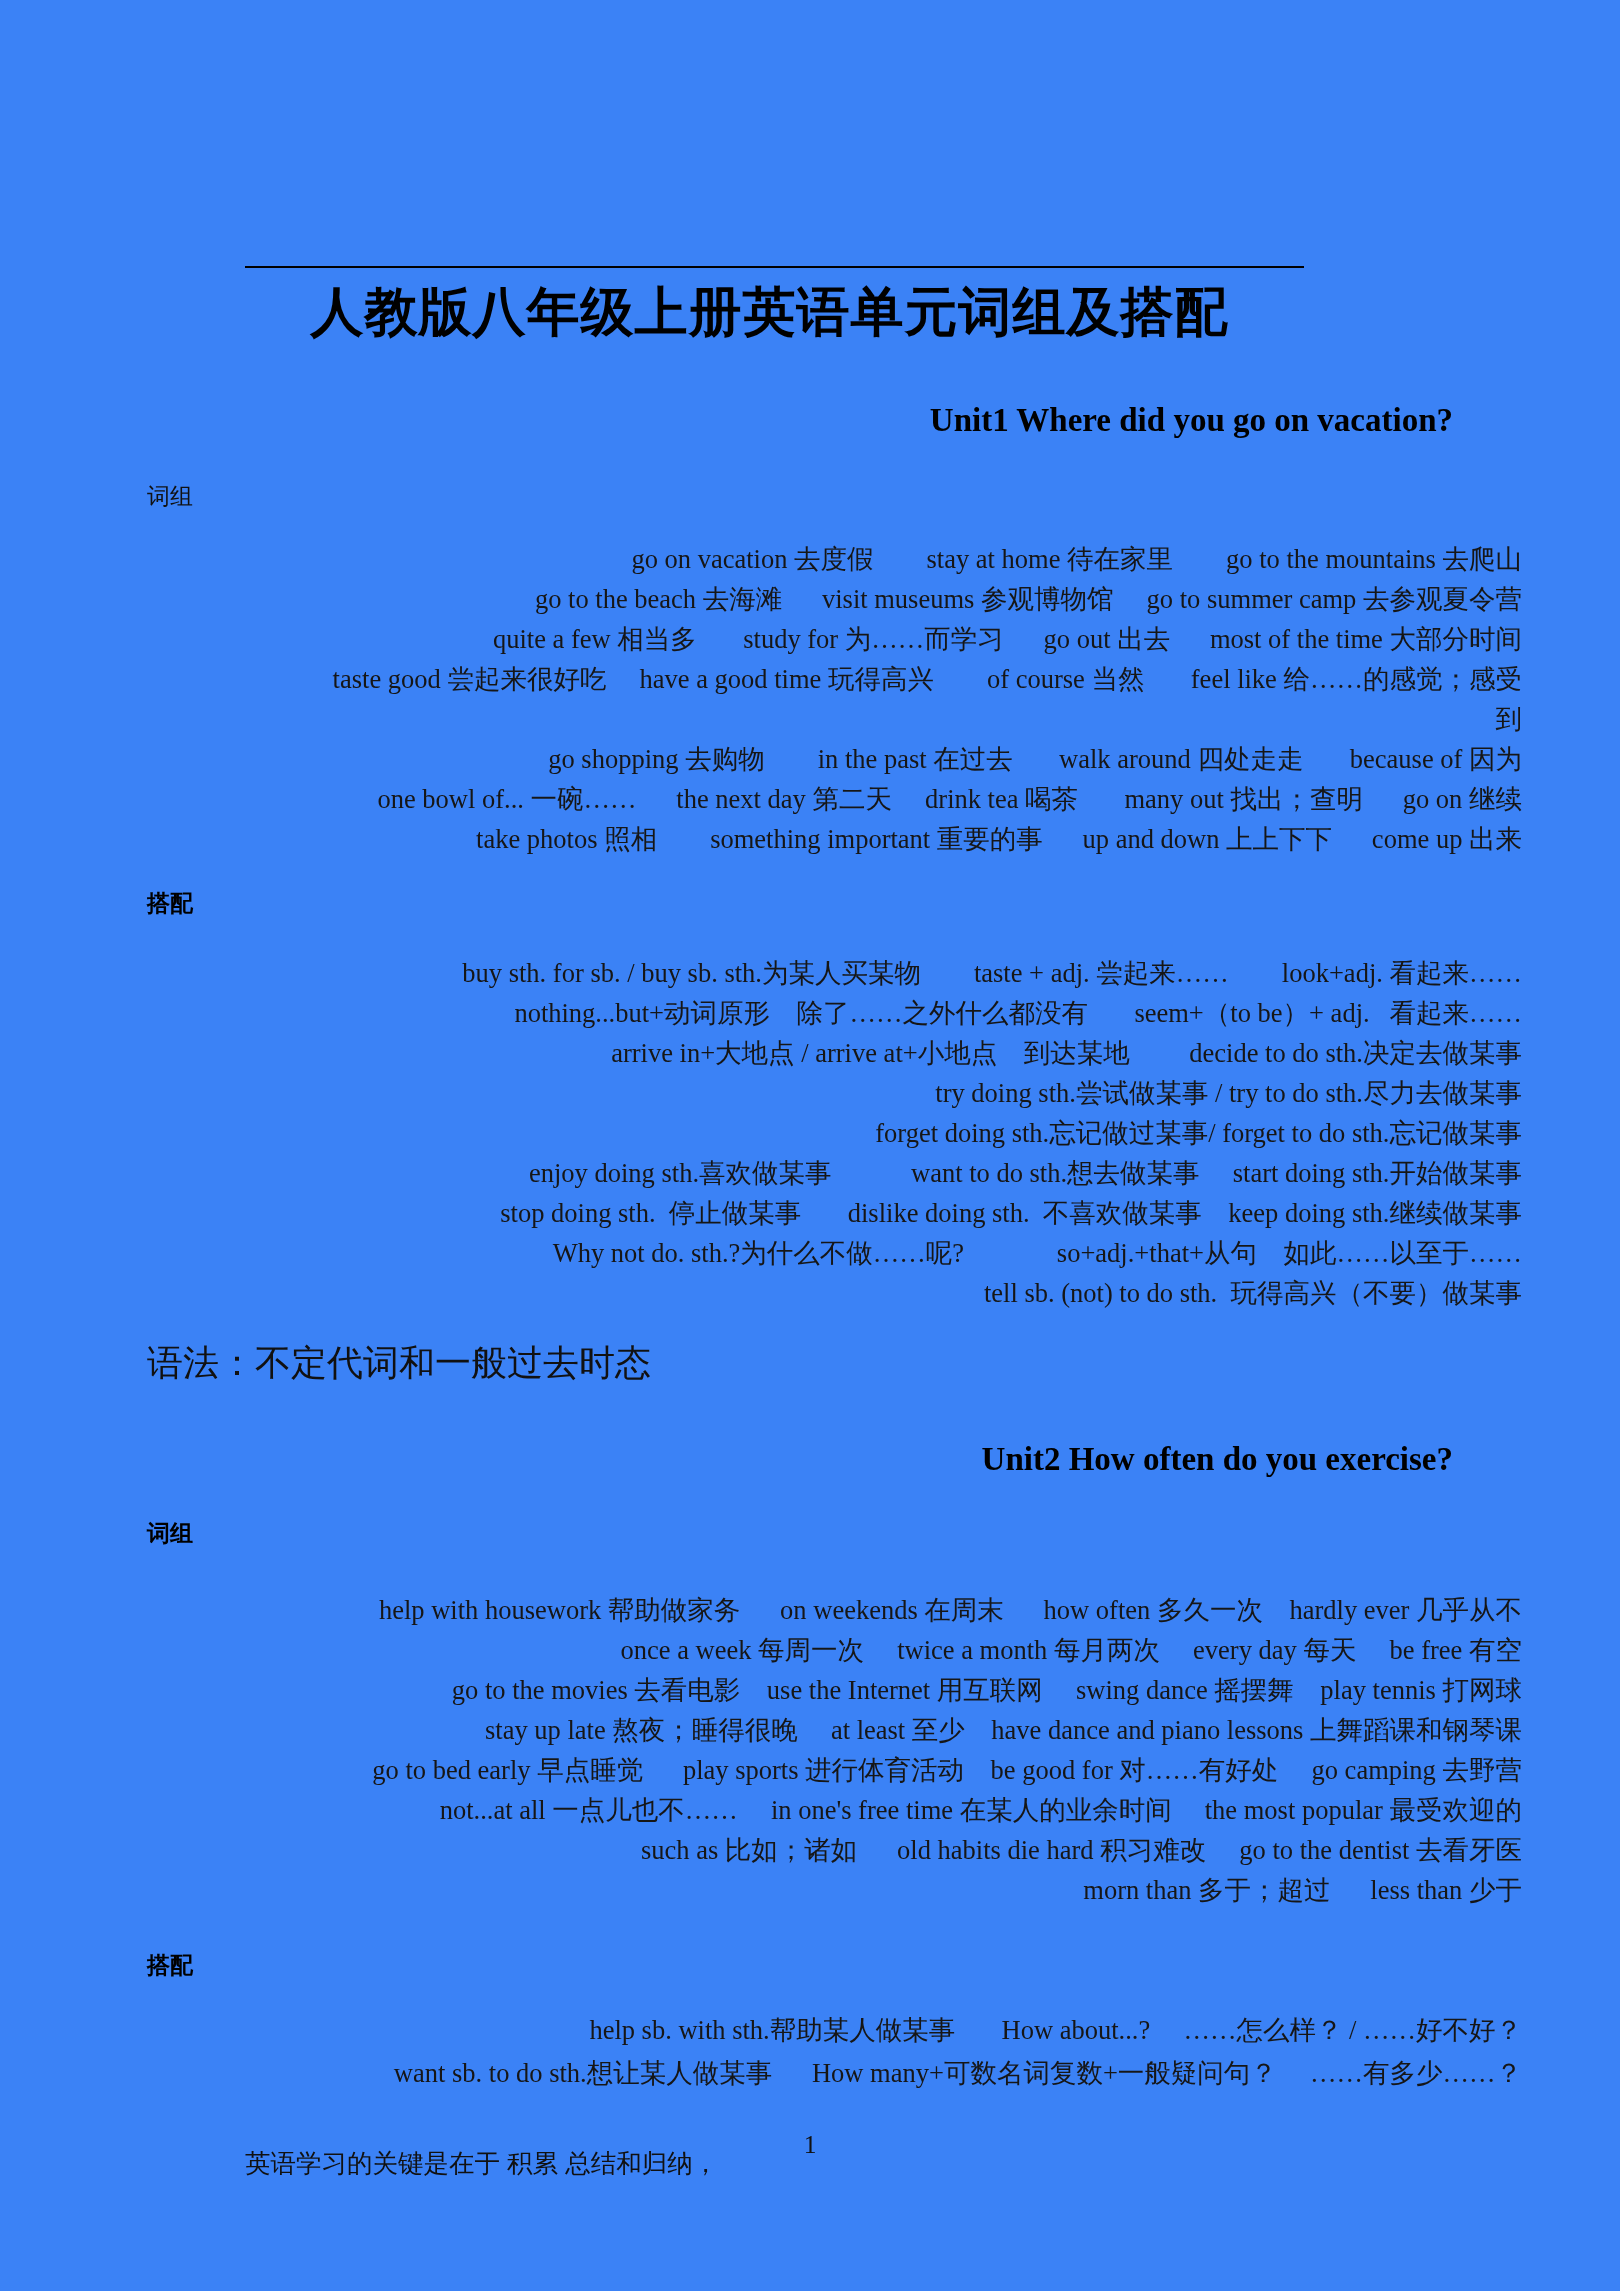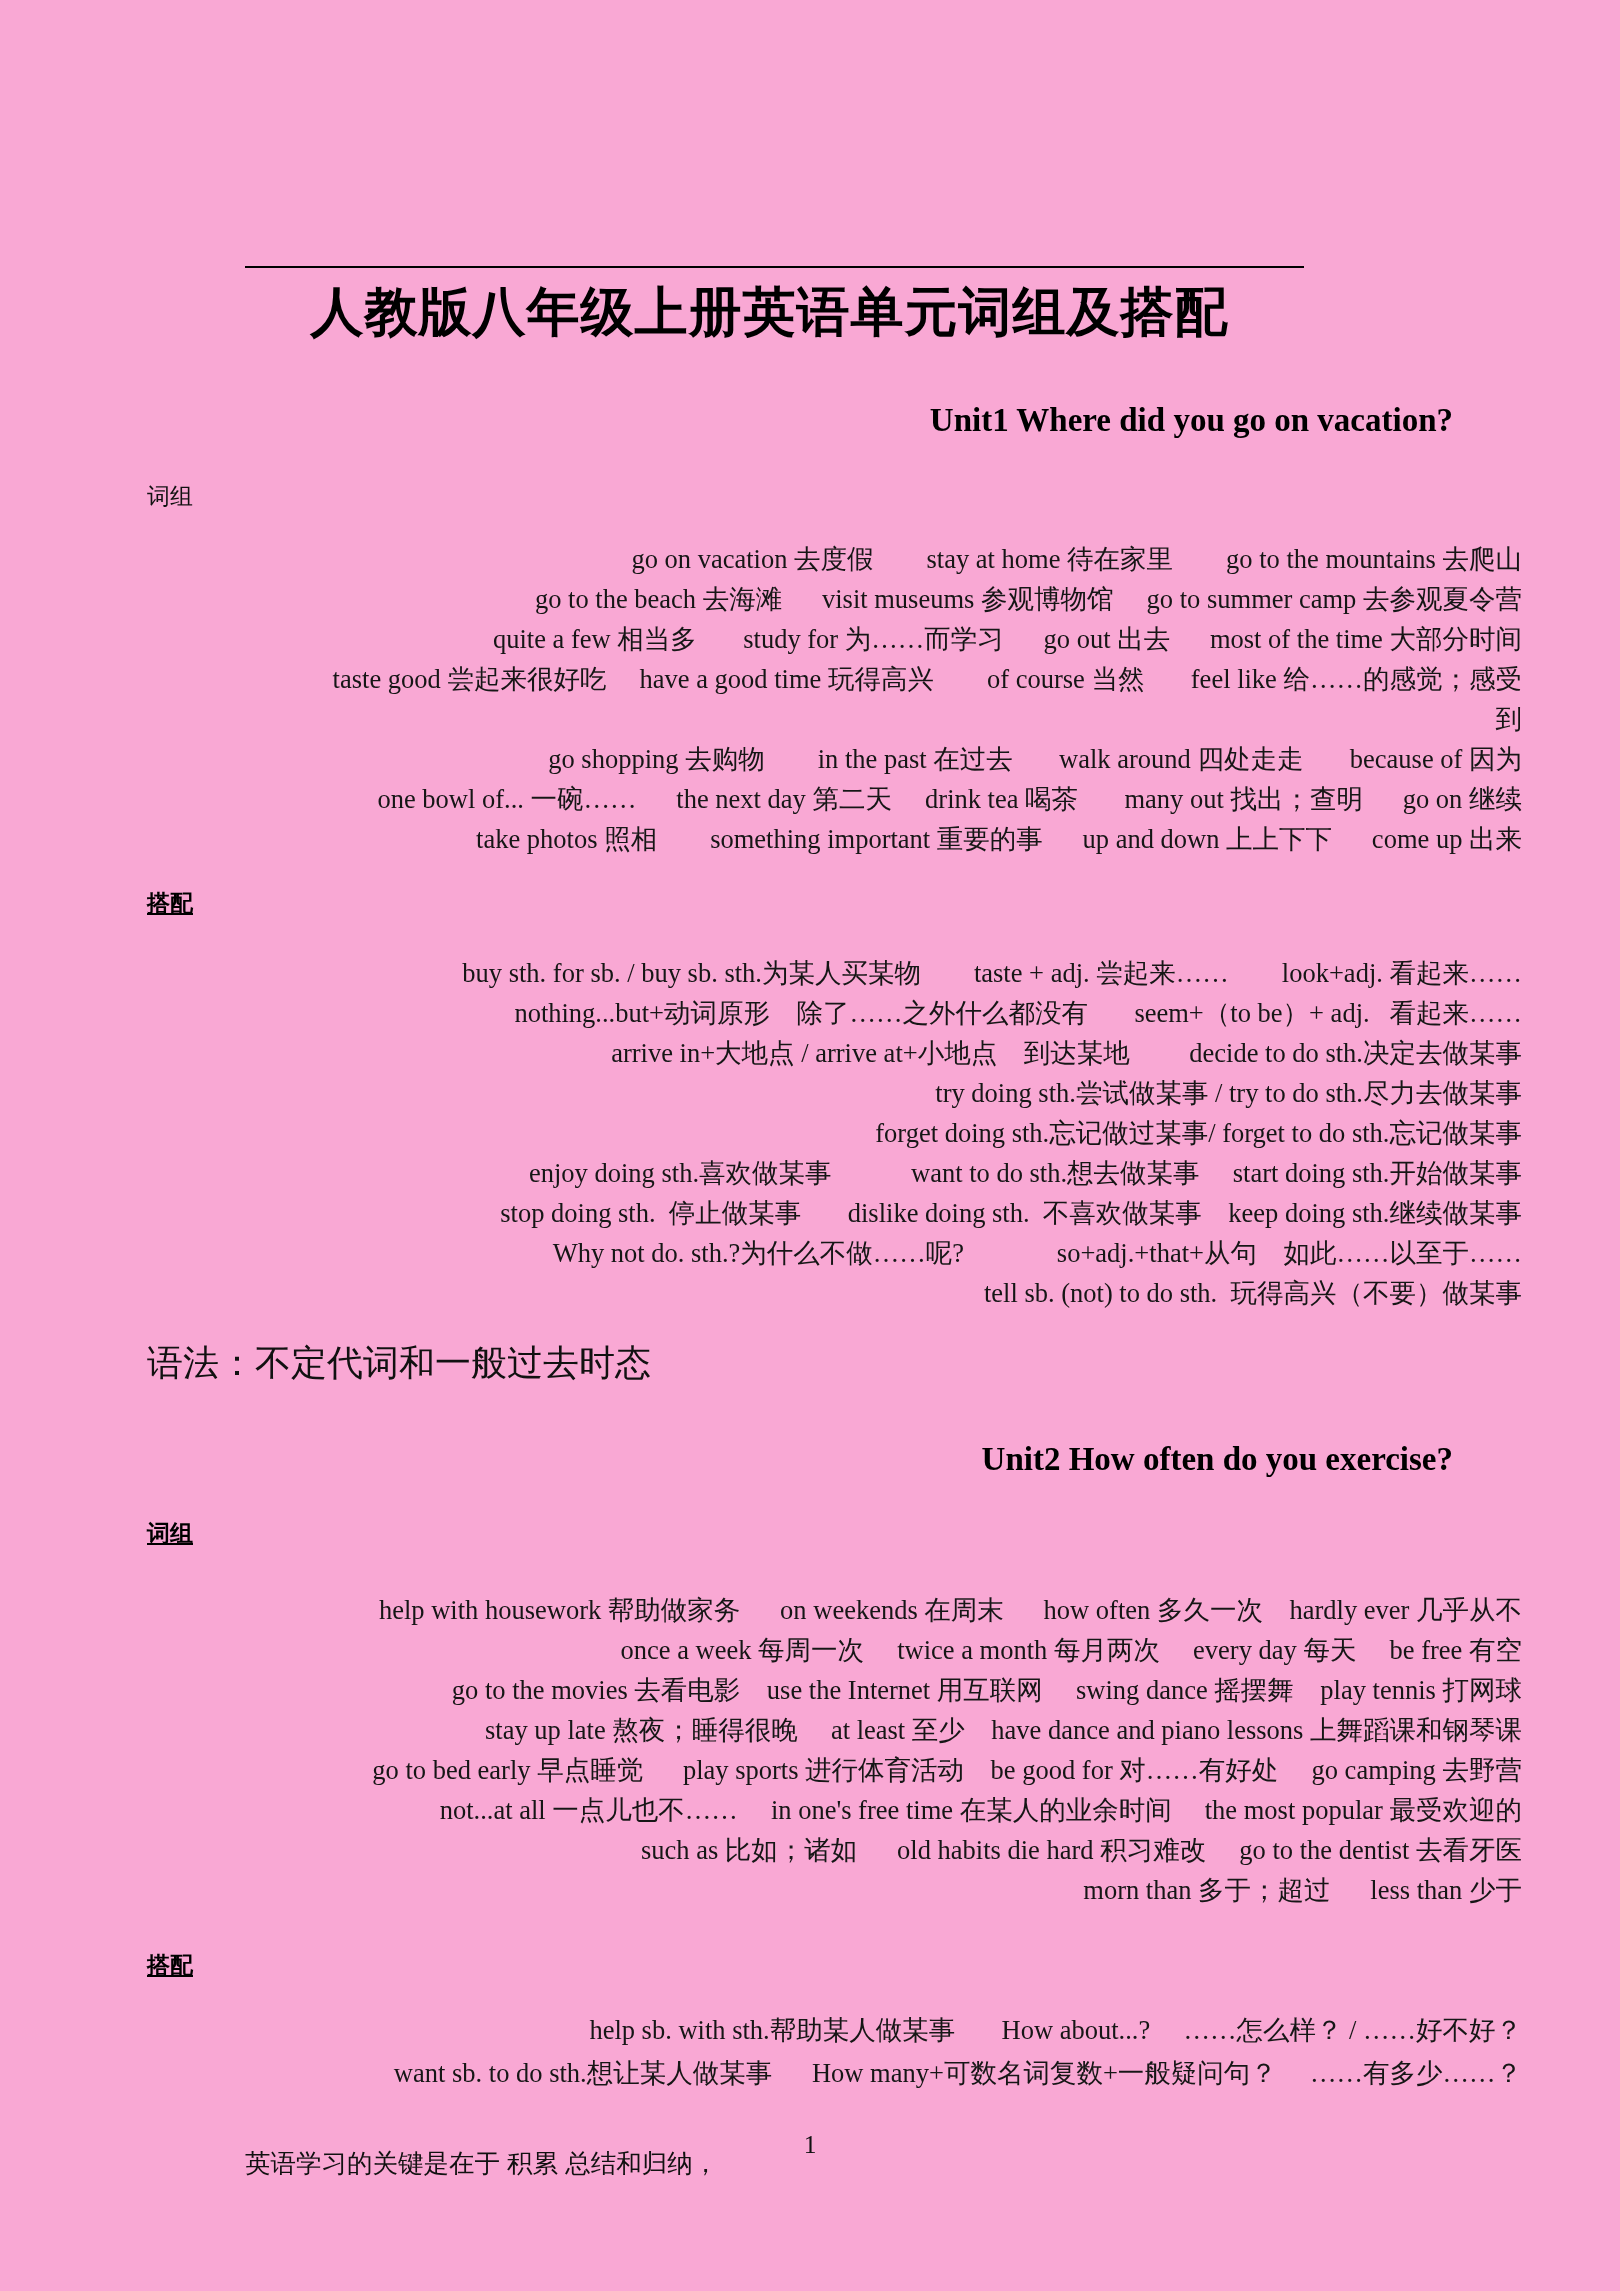--- a/index.html
+++ b/index.html
@@ -1,17 +1,17 @@
 <!DOCTYPE html>
 <html><head>
 <meta charset="utf-8">
 <style>
   html,body { margin:0; padding:0; background:#ffffff; }
   .page {
-    position:relative; width:1620px; height:2292px; background:#f9a8d4;
+    position:relative; width:1620px; height:2292px; background:#3b82f6;
     color:#141414; font-family:"Liberation Serif","DejaVu Serif",serif;
     overflow:hidden;
   }
   .rule {
     position:absolute; top:266px; left:245px; width:1059px;
     border-top:2.9px solid #000;
   }
   .main-title {
     position:absolute; top:280px; left:147px; width:1245px; margin:0;
     text-align:center; font-family:"Liberation Sans","DejaVu Sans",sans-serif;
@@ -22,21 +22,21 @@
     position:absolute; left:147px; right:167px; margin:0;
     text-align:right; font-family:"Liberation Serif","DejaVu Serif",serif;
     font-weight:bold; font-size:33px; line-height:41px; color:#000;
     white-space:nowrap;
   }
   .sec-label {
     position:absolute; left:147px; font-size:23px; line-height:33px; color:#111;
     white-space:nowrap;
   }
   .sec-label.plain { font-family:"Liberation Serif","DejaVu Serif",serif; font-weight:normal; }
-  .sec-label.bold  { font-family:"Liberation Sans","DejaVu Sans",sans-serif; font-weight:bold; color:#000;text-decoration:underline; }
+  .sec-label.bold  { font-family:"Liberation Sans","DejaVu Sans",sans-serif; font-weight:bold; color:#000; }
   .block { position:absolute; left:147px; right:98px;text-align:right; }
   .line {
     font-size:26.5px; line-height:40px; white-space:pre; color:#161616;
   }
   .block.wide-lh .line { line-height:43px; }
   .grammar {
     position:absolute; left:147px; right:167px; margin:0;
     font-size:36px; line-height:45px; font-weight:normal; color:#111;
     font-family:"Liberation Serif","DejaVu Serif",serif; white-space:nowrap;
   }

